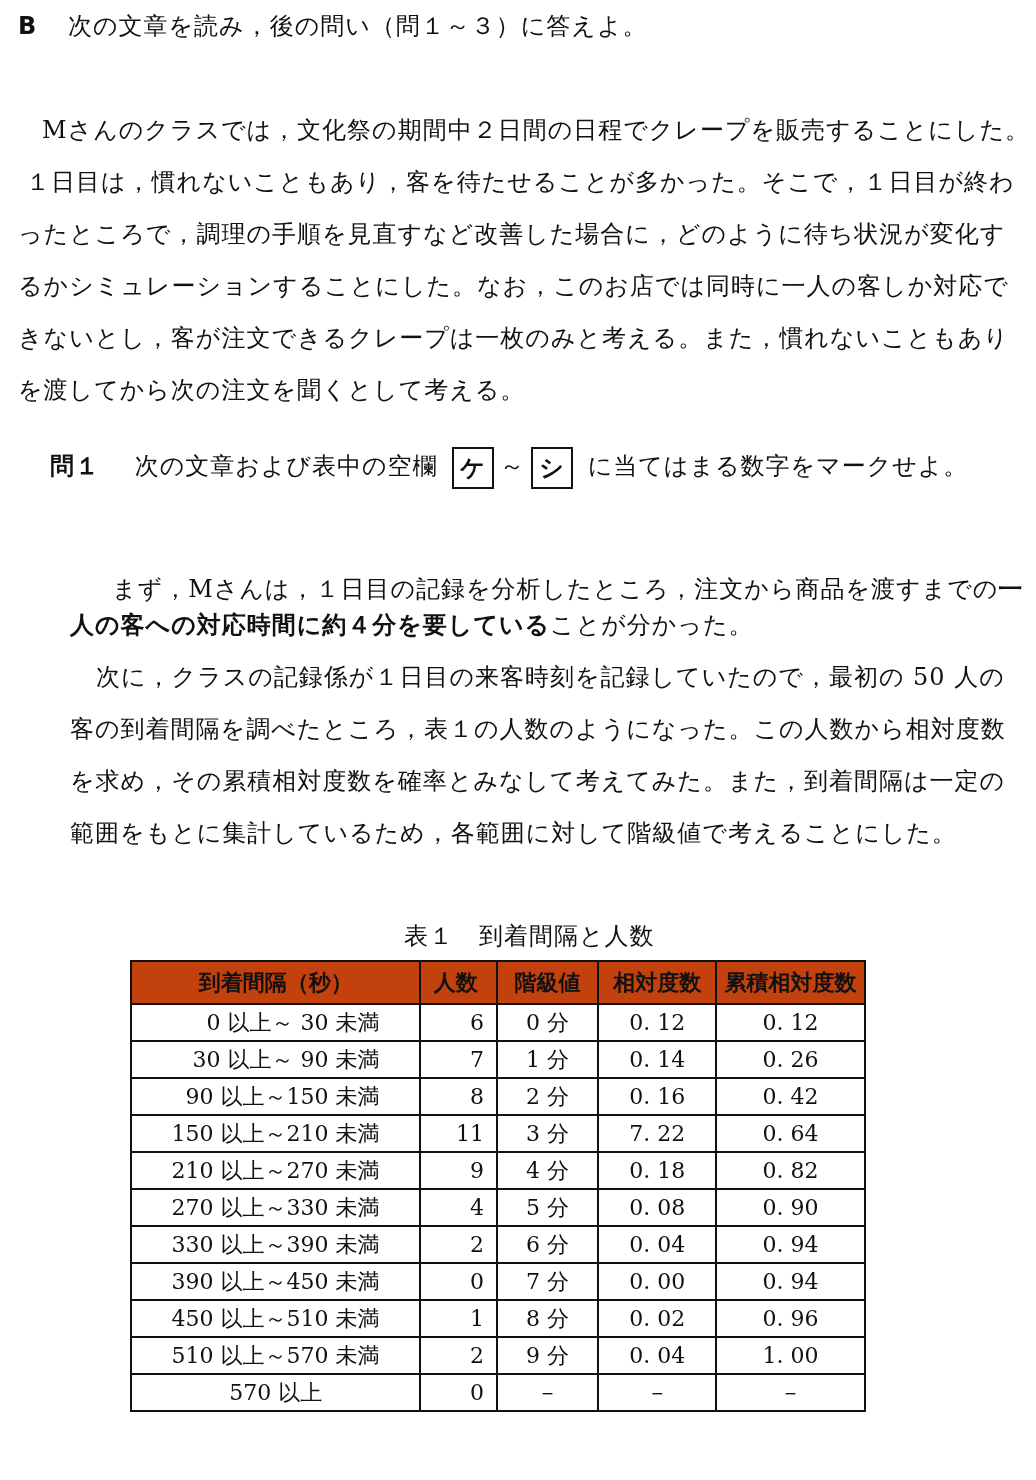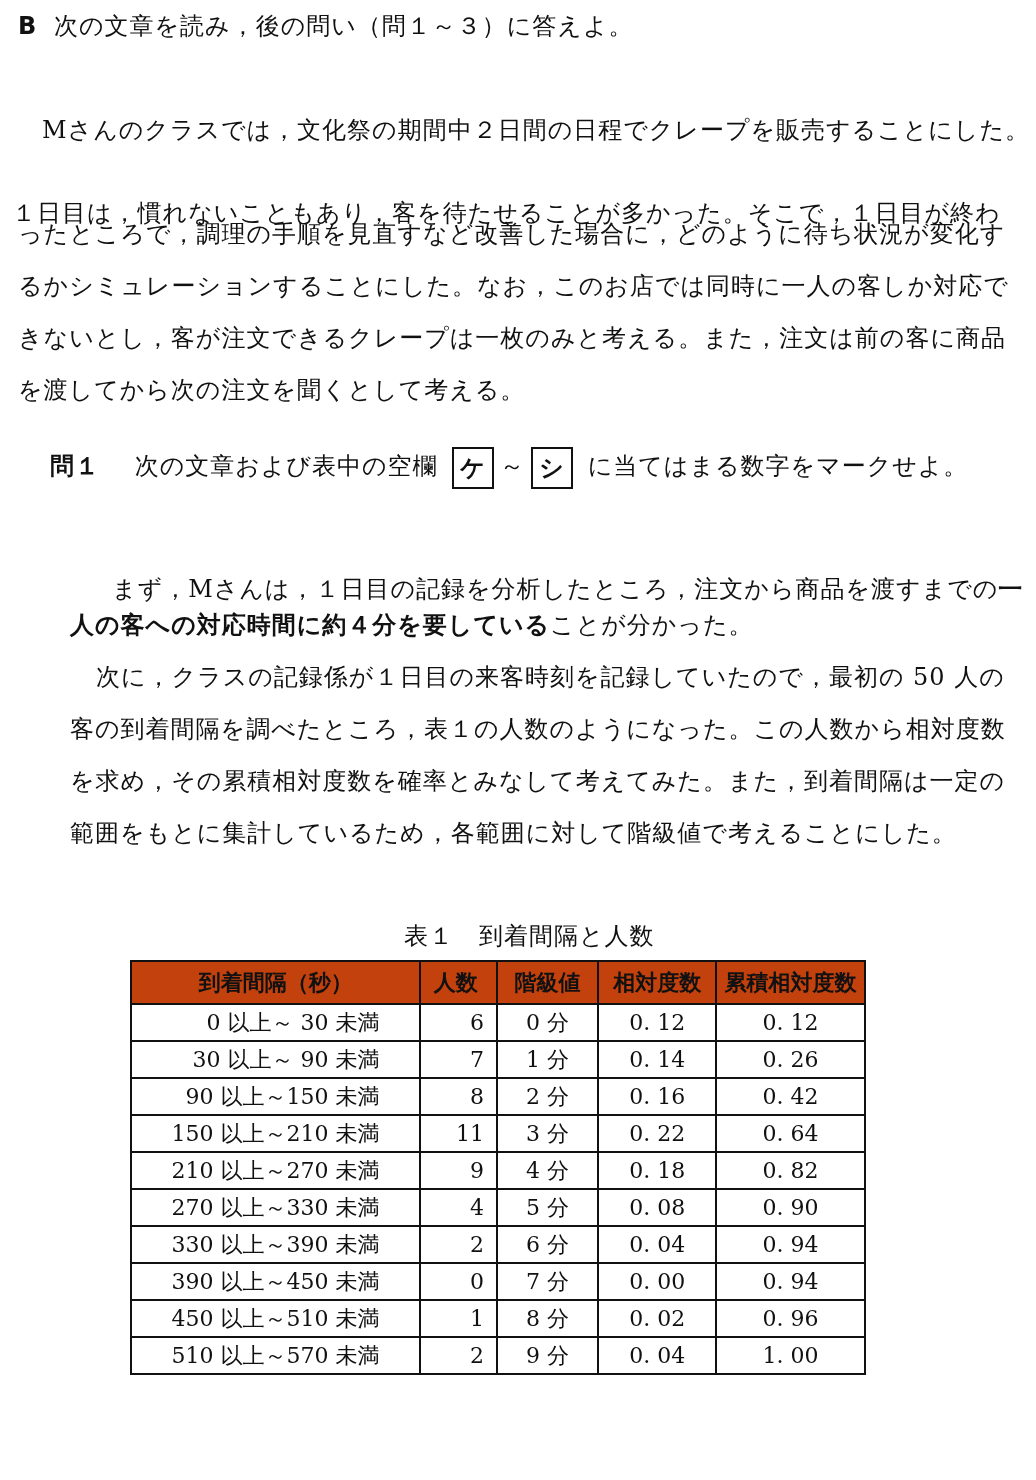--- a/index.html
+++ b/index.html
@@ -37,29 +37,29 @@
   .c-count { width: 74px; text-align: right; padding-right: 12px !important; }
   .c-class { width: 98px; text-align: center; }
   .c-rel { width: 114px; text-align: center; }
   .c-cum { width: 144px; text-align: center; }
 </style>
 </head>
 <body>
 
 <div class="abs line" style="left:18px; top:10px;">
   <span class="section-letter sans">B</span>
-  <span style="margin-left:8px;">次の文章を読み，後の問い（問１～３）に答えよ。</span>
+  <span style="margin-left:22px;">次の文章を読み，後の問い（問１～３）に答えよ。</span>
 </div>
 
 <div>
   <div class="abs line" style="left:42px; top:114px;">Mさんのクラスでは，文化祭の期間中２日間の日程でクレープを販売することにした。</div>
-  <div class="abs line" style="left:12px; top:166px;margin-top:31px;">１日目は，慣れないこともあり，客を待たせることが多かった。そこで，１日目が終わ</div>
+  <div class="abs line" style="left:26px; top:166px;">１日目は，慣れないこともあり，客を待たせることが多かった。そこで，１日目が終わ</div>
   <div class="abs line" style="left:18px; top:218px;">ったところで，調理の手順を見直すなど改善した場合に，どのように待ち状況が変化す</div>
   <div class="abs line" style="left:18px; top:270px;">るかシミュレーションすることにした。なお，このお店では同時に一人の客しか対応で</div>
-  <div class="abs line" style="left:18px; top:322px;">きないとし，客が注文できるクレープは一枚のみと考える。また，注文は前の客に商品</div>
+  <div class="abs line" style="left:18px; top:322px;">きないとし，客が注文できるクレープは一枚のみと考える。また，慣れないこともあり</div>
   <div class="abs line" style="left:18px; top:374px;">を渡してから次の注文を聞くとして考える。</div>
 </div>
 
 <div class="abs line" style="left:50px; top:443px; height:46px; line-height:46px;">
   <span class="q-label">問１</span>
   <span style="margin-left:26px;">次の文章および表中の空欄</span>
   <span class="blank-box">ケ</span><span>～</span><span class="blank-box">シ</span>
   <span>に当てはまる数字をマークせよ。</span>
 </div>
 
@@ -110,21 +110,21 @@
         <td class="c-range">90 以上～150 未満</td>
         <td class="c-count">8</td>
         <td class="c-class">2 分</td>
         <td class="c-rel">0. 16</td>
         <td class="c-cum">0. 42</td>
       </tr>
     <tr>
         <td class="c-range">150 以上～210 未満</td>
         <td class="c-count">11</td>
         <td class="c-class">3 分</td>
-        <td class="c-rel">0. 22</td>
+        <td class="c-rel">7. 22</td>
         <td class="c-cum">0. 64</td>
       </tr>
     <tr>
         <td class="c-range">210 以上～270 未満</td>
         <td class="c-count">9</td>
         <td class="c-class">4 分</td>
         <td class="c-rel">0. 18</td>
         <td class="c-cum">0. 82</td>
       </tr>
     <tr>
@@ -155,14 +155,21 @@
         <td class="c-rel">0. 02</td>
         <td class="c-cum">0. 96</td>
       </tr>
     <tr>
         <td class="c-range">510 以上～570 未満</td>
         <td class="c-count">2</td>
         <td class="c-class">9 分</td>
         <td class="c-rel">0. 04</td>
         <td class="c-cum">1. 00</td>
       </tr>
+    <tr>
+        <td class="c-range center">570 以上</td>
+        <td class="c-count">0</td>
+        <td class="c-class">－</td>
+        <td class="c-rel">－</td>
+        <td class="c-cum">－</td>
+      </tr>
   </tbody>
 </table>
 
 </body></html>

